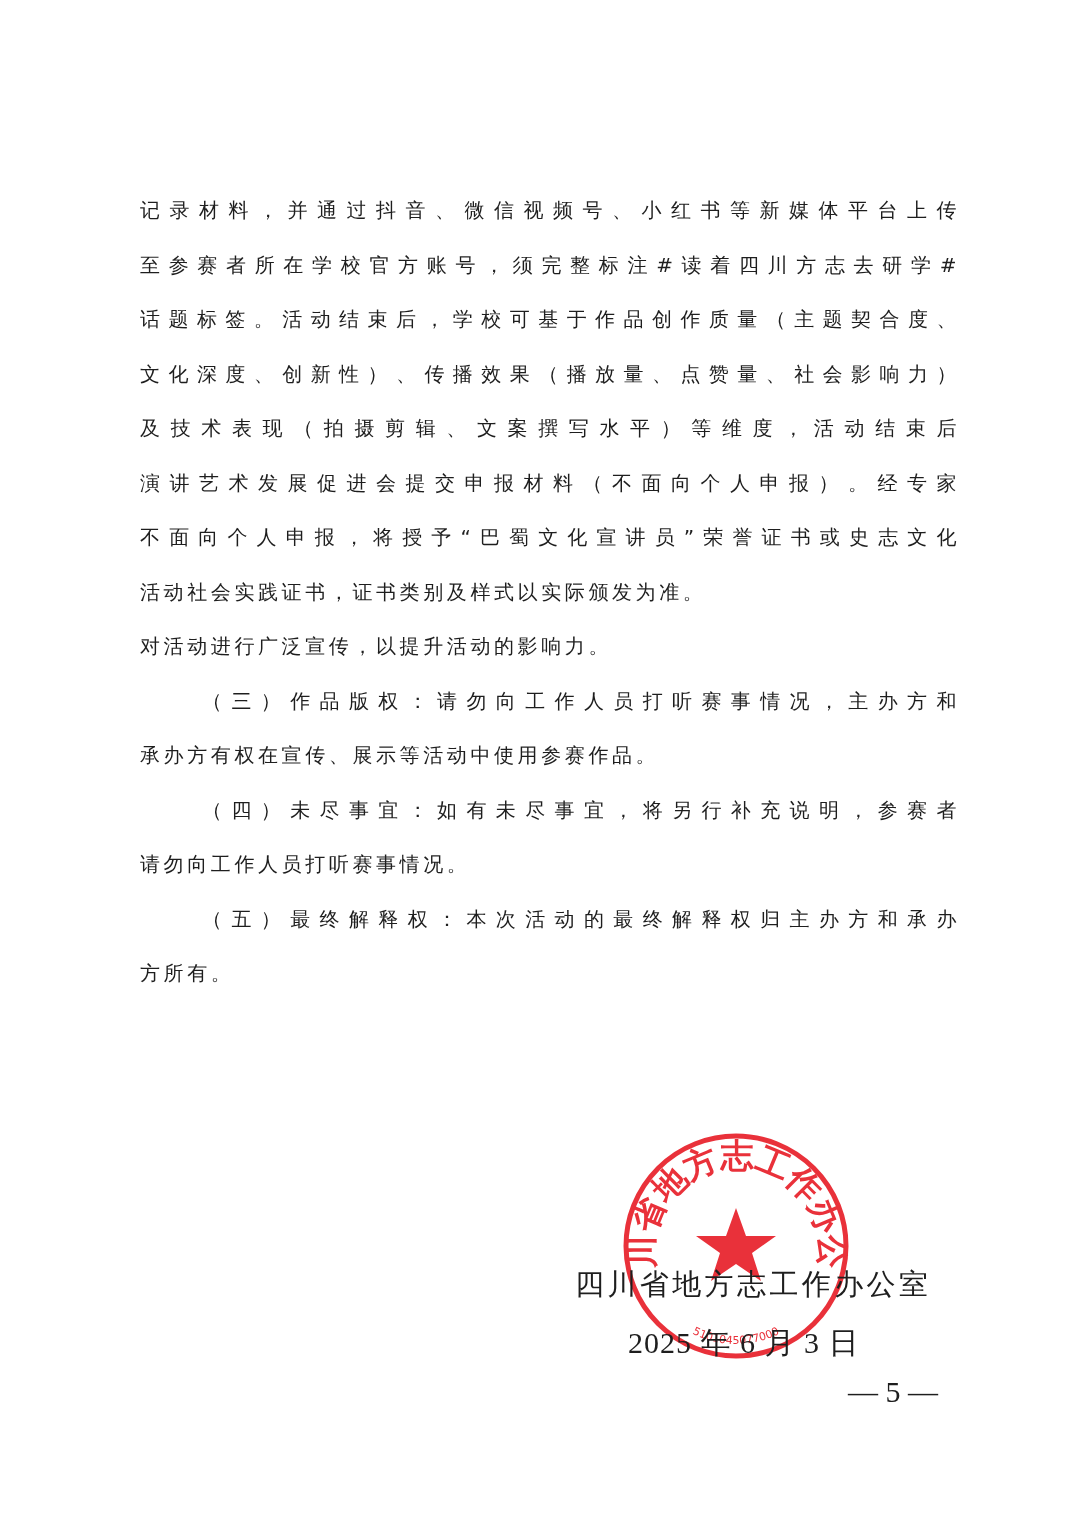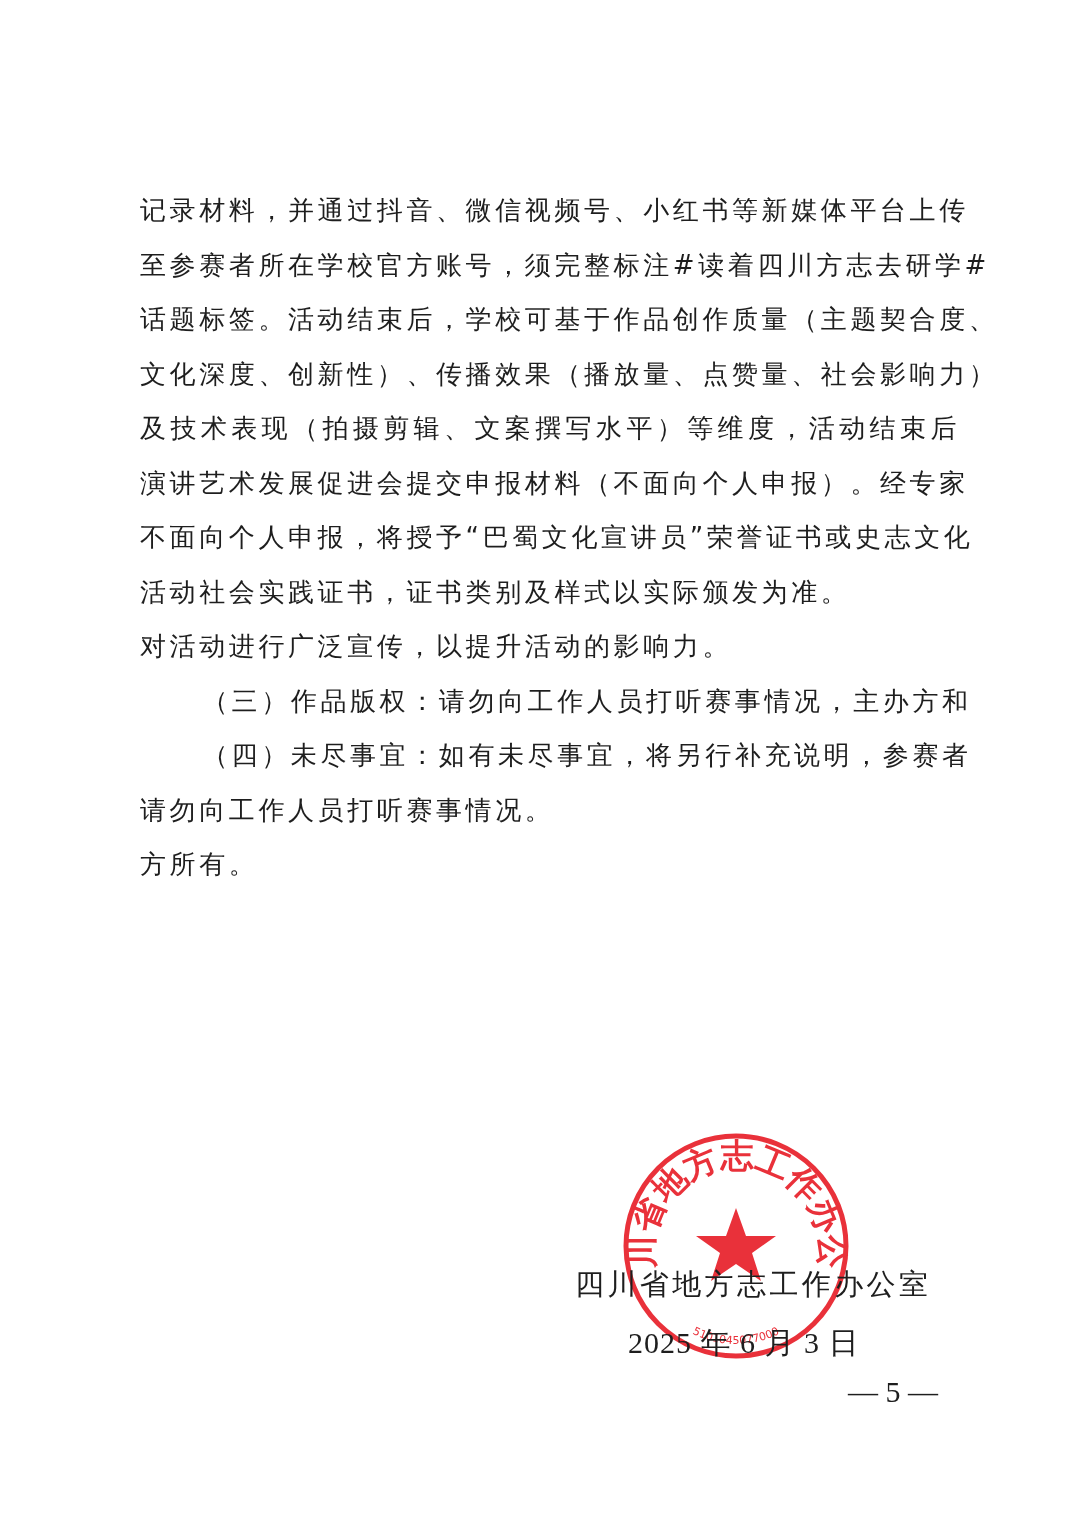--- a/index.html
+++ b/index.html
@@ -24,21 +24,21 @@
     }
     .body-text {
       position: absolute;
       left: 140px;
       top: 183px;
       width: 820px;
     }
     .line {
       height: 54.5px;
       line-height: 54.5px;
-      font-size: 26px;
+      font-size: 20px;
       white-space: nowrap;
       letter-spacing: 3.6px;
       text-align: justify;
       text-align-last: justify;
       font-family: "DejaVu Sans", "Liberation Sans", sans-serif;
       font-weight: normal;
       color: #1e1e1e;
     }
     .line.last {
       text-align-last: left;
@@ -102,24 +102,26 @@
     <div class="line">话题标签。活动结束后，学校可基于作品创作质量（主题契合度、</div>
     <div class="line">文化深度、创新性）、传播效果（播放量、点赞量、社会影响力）</div>
     <div class="line">及技术表现（拍摄剪辑、文案撰写水平）等维度，活动结束后</div>
     <div class="line">演讲艺术发展促进会提交申报材料（不面向个人申报）。经专家</div>
     <div class="line">不面向个人申报，将授予“巴蜀文化宣讲员”荣誉证书或史志文化</div>
     <div class="line last">活动社会实践证书，证书类别及样式以实际颁发为准。</div>
 
     <div class="line last">对活动进行广泛宣传，以提升活动的影响力。</div>
 
     <div class="line indent">（三）作品版权：请勿向工作人员打听赛事情况，主办方和</div>
+    <div class="line last">承办方有权在宣传、展示等活动中使用参赛作品。</div>
 
     <div class="line indent">（四）未尽事宜：如有未尽事宜，将另行补充说明，参赛者</div>
     <div class="line last">请勿向工作人员打听赛事情况。</div>
 
+    <div class="line indent">（五）最终解释权：本次活动的最终解释权归主办方和承办</div>
     <div class="line last">方所有。</div>
 
   </div>
 
   <svg class="stamp" viewBox="0 0 232 232" xmlns="http://www.w3.org/2000/svg">
     <defs>
       <path id="topArc" d="M 38 150 A 84 84 0 1 1 196 150" fill="none"></path>
       <path id="bottomArc" d="M 60 196 A 96 96 0 0 0 172 196" fill="none"></path>
     </defs>
     <circle cx="116" cy="116" r="110" fill="none" stroke="#e8202a" stroke-width="5"></circle>

